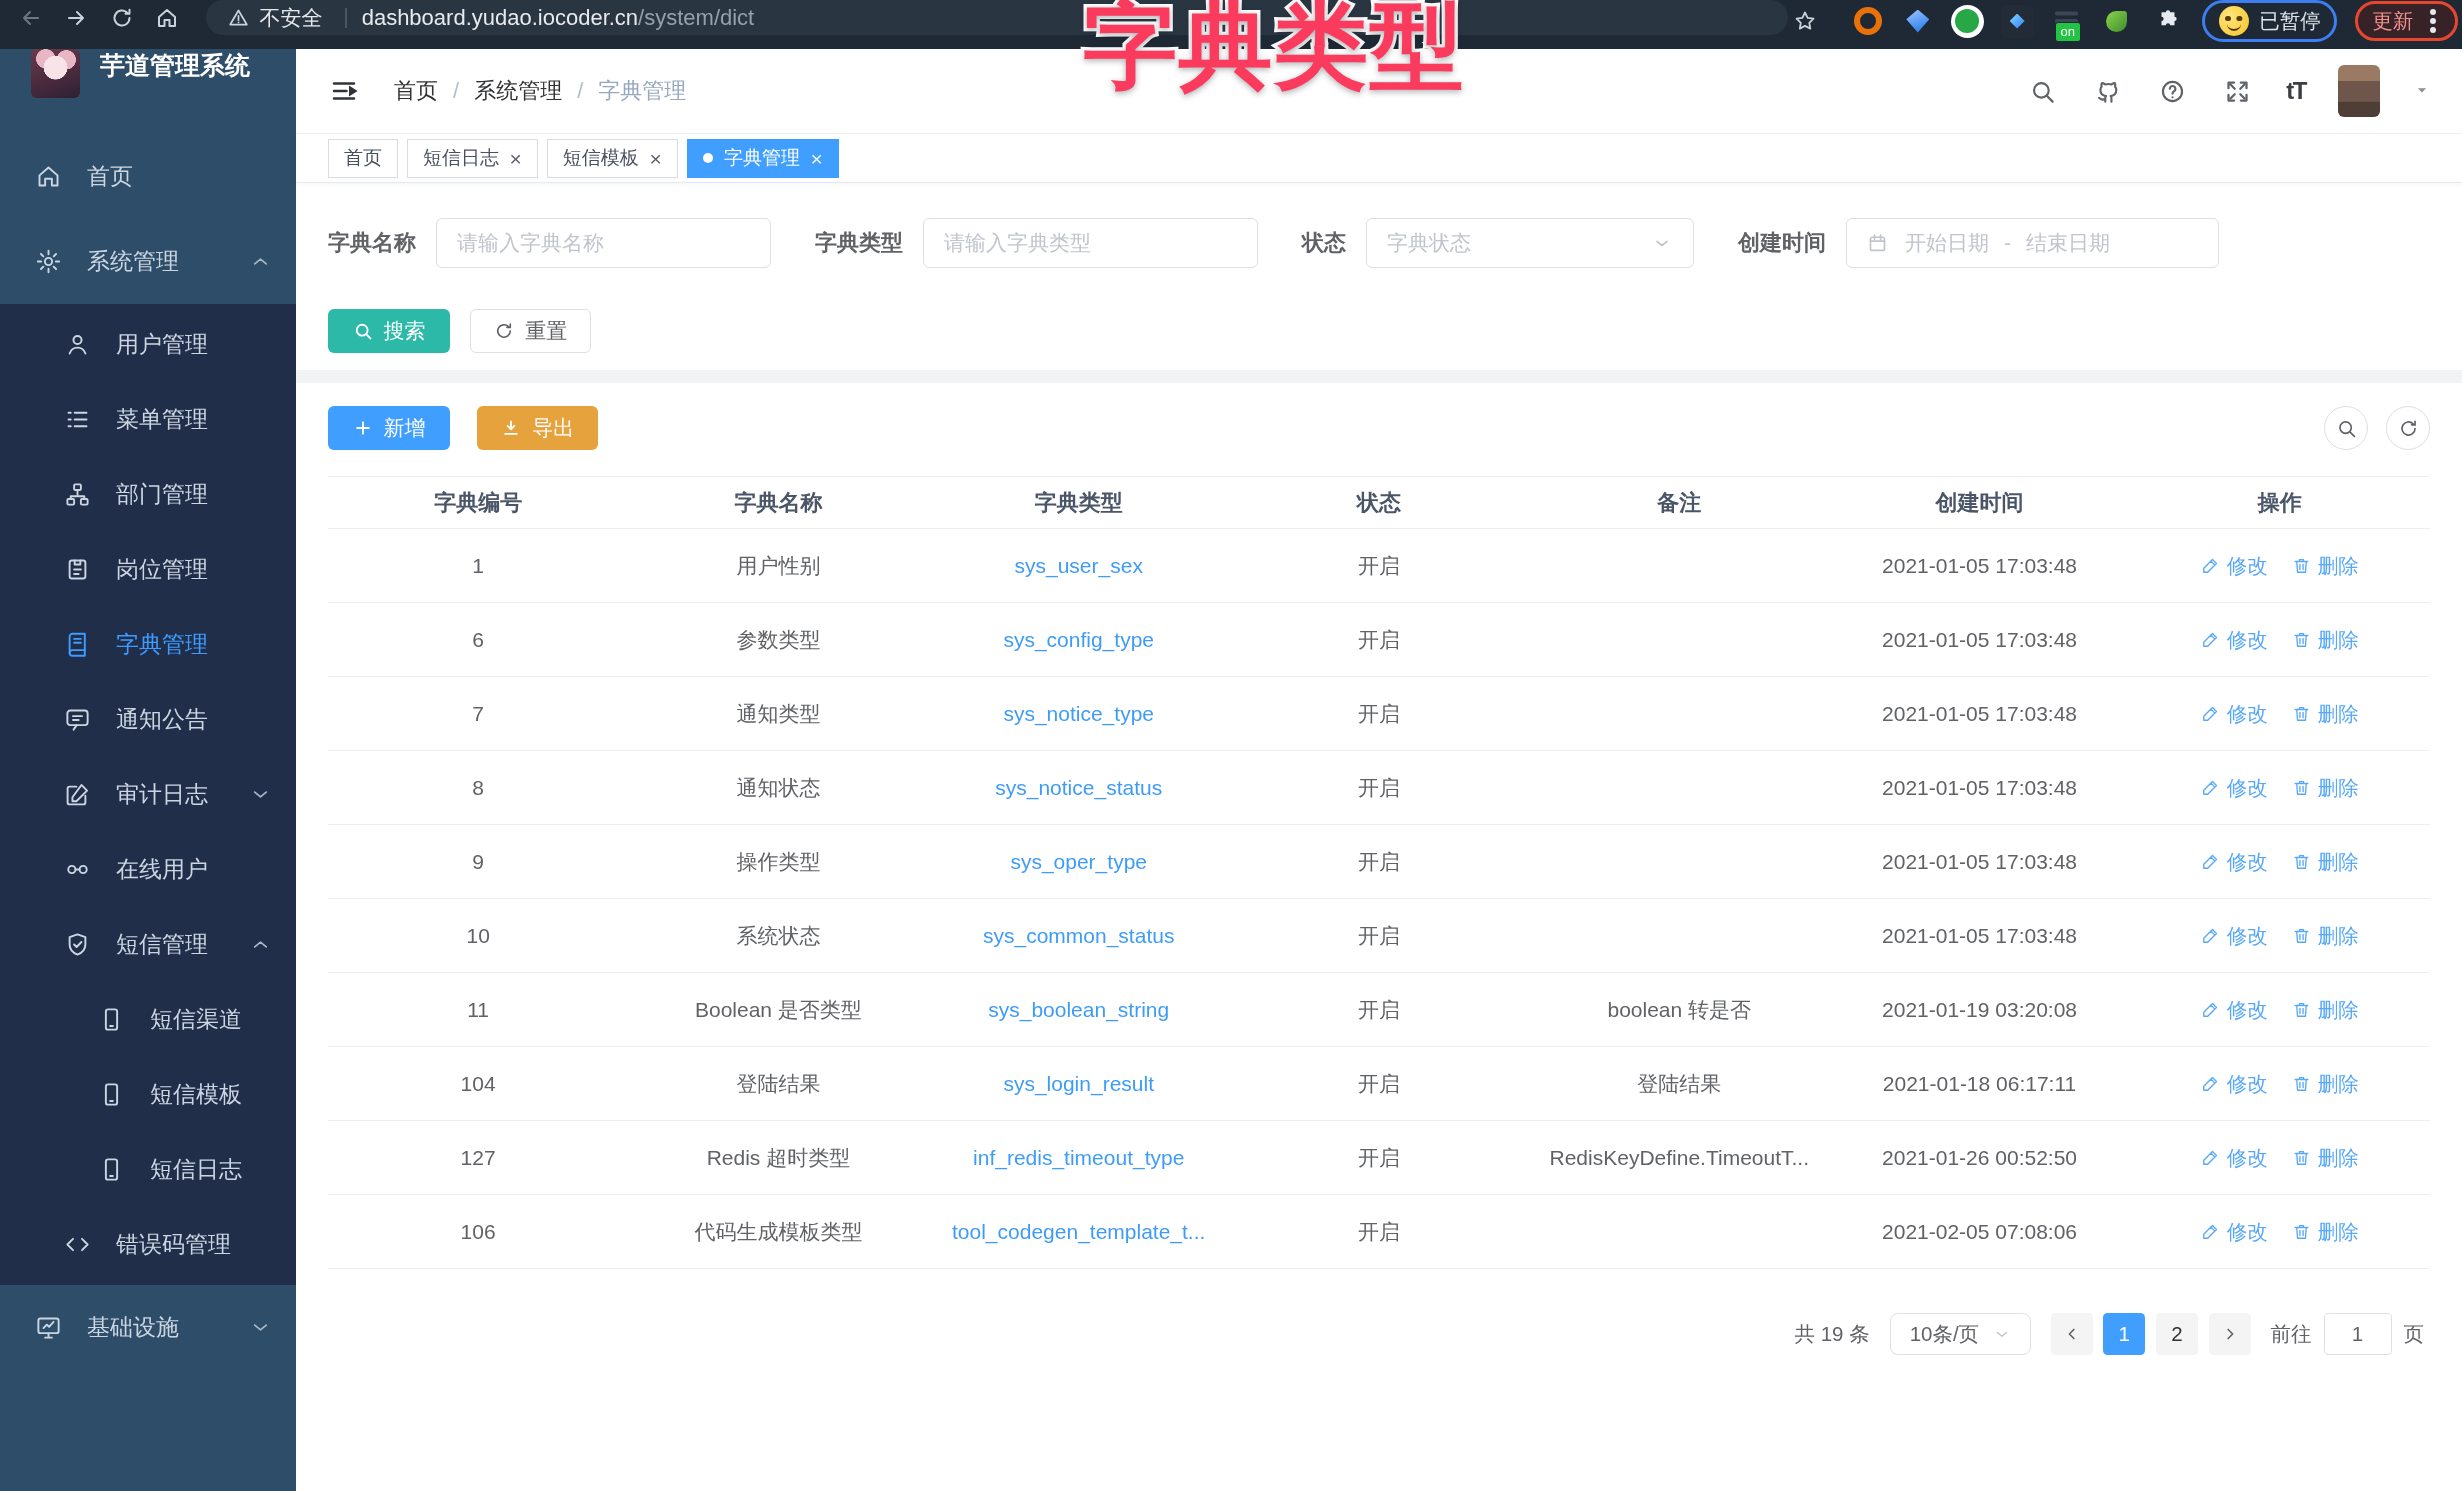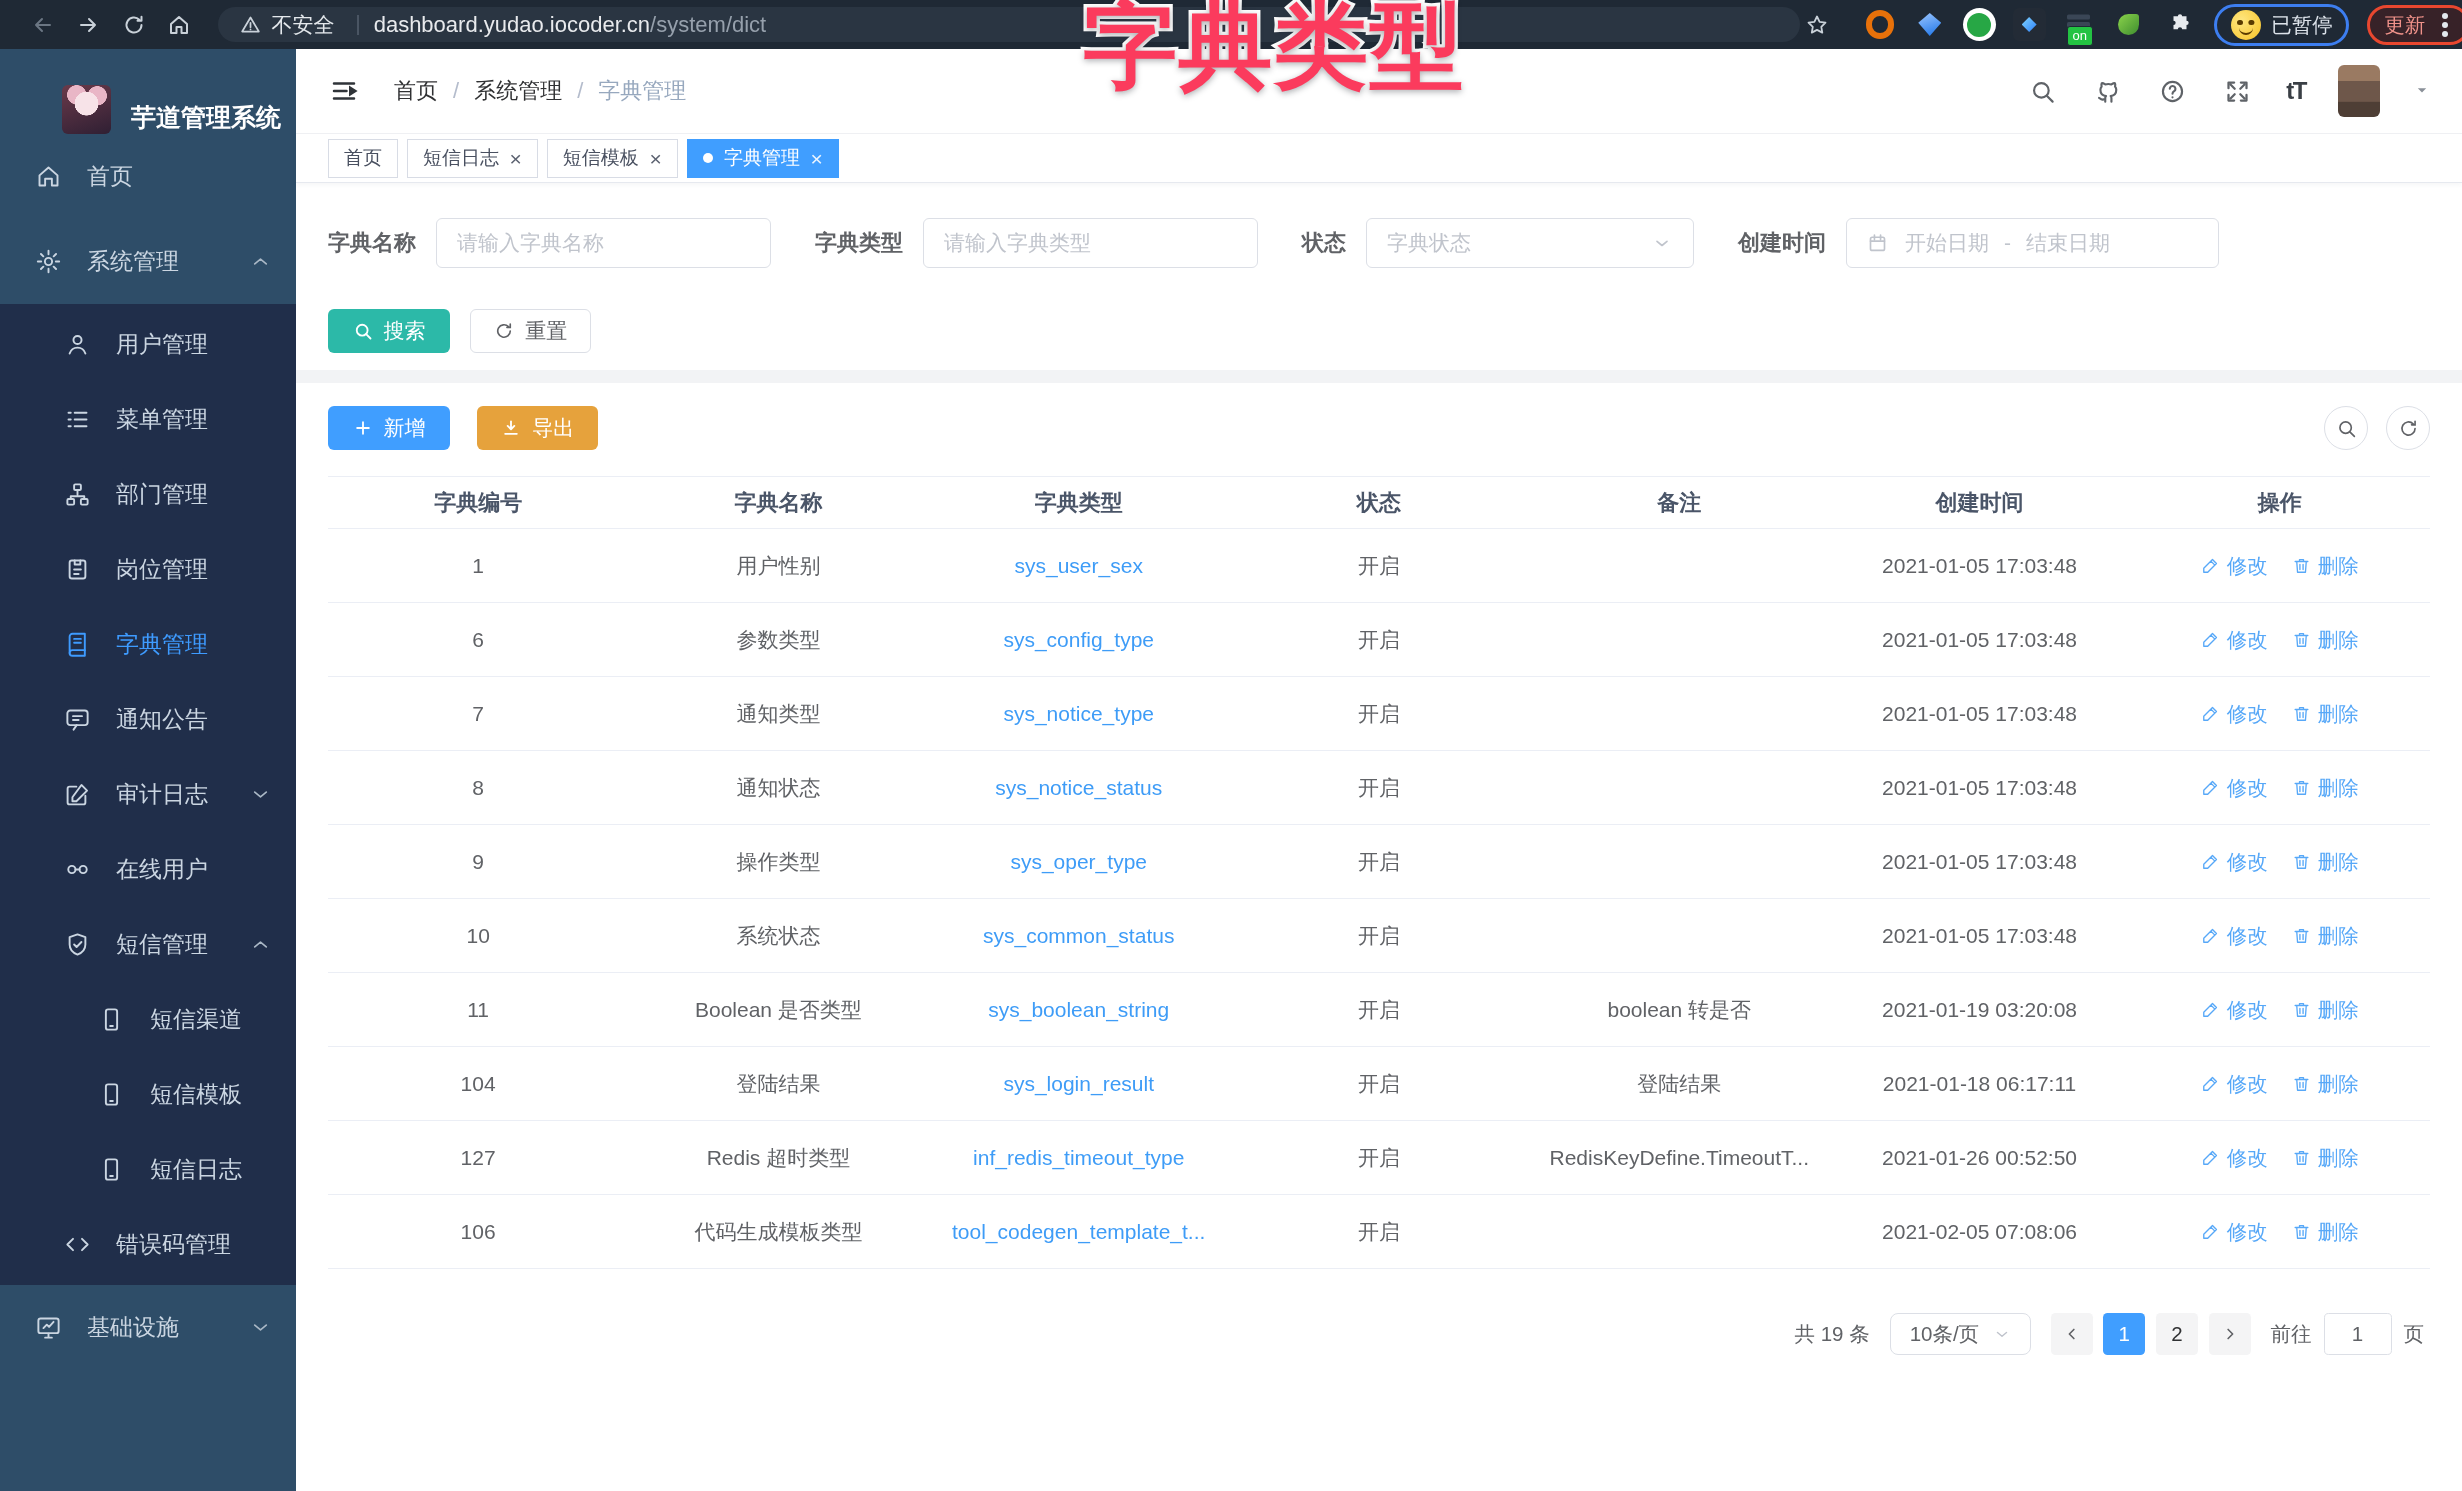--- a/index.html
+++ b/index.html
@@ -1,20 +1,20 @@
 <!DOCTYPE html>
 <html style="font-size:12px"><head>
 <meta charset="utf-8">
 <style>
   *{box-sizing:border-box;margin:0;padding:0}
   html,body{width:2462px;height:1491px;overflow:hidden}
   body{font-family:"Liberation Sans","DejaVu Sans",sans-serif;background:#fff;position:relative}
 
   
-  .browser{height:49px;background:#1F2935;display:flex;align-items:center;padding:0 25px;position:relative;z-index:5}
+  .browser{height:49px;background:#1F2935;display:flex;align-items:flex-start;padding:0 13px;position:relative;z-index:5}
   .bico{width:35px;height:35px;display:flex;align-items:center;justify-content:center;color:#C9D1D9;margin-right:10.6px;flex:0 0 auto}
   .bico svg{width:24px;height:24px}
   .bico.dim{color:#6B7683}
   .omnibox{height:35px;flex:0 0 1582px;background:#2A3542;border-radius:17.4px;display:flex;align-items:center;padding:0 20px;margin-left:10.6px;overflow:hidden}
   .sec-label{color:#E4E8EC;font-size:21px;margin:0 7.6px;white-space:nowrap}
   .omni-sep{width:1.5px;height:20px;background:#4A5563;margin:0 15px;flex:0 0 auto}
   .url{font-size:22px;white-space:nowrap}
   .url-host{color:#E8EAED}
   .url-path{color:#96A0AC}
   .warn svg{width:21px;height:21px}
@@ -39,21 +39,21 @@
   .emoji-face::after{content:"";position:absolute;left:8.3px;top:16.7px;width:13.7px;height:6.8px;border-bottom:2.3px solid #5a3b00;border-radius:0 0 9px 9px}
   .paused-label{color:#DDE3EA;font-size:20.5px;white-space:nowrap}
   .update-label{color:#F0928A;font-size:20.5px;white-space:nowrap}
   .kebab{width:6px;height:6px;border-radius:50%;background:#E3E8EE;box-shadow:0 -9px 0 #E3E8EE,0 9px 0 #E3E8EE;margin:0 6px}
 
   
   .app{display:flex;height:1443px}
 
   
   .sidebar{width:296px;flex:0 0 296px;background:#2E4D68;color:#CBD6E2;display:flex;flex-direction:column}
-  .logo-row{height:85px;display:flex;align-items:flex-end;padding-left:62px;gap:20px}
+  .logo-row{height:85px;display:flex;align-items:flex-start;padding-left:31px;gap:20px}
   .logo-img{width:49px;height:49px;border-radius:6px;flex:0 0 auto;background:
     radial-gradient(circle at 50% 38%,#F7E3E8 0 30%,transparent 31%),
     radial-gradient(circle at 30% 20%,#E9B6C6 0 18%,transparent 19%),
     radial-gradient(circle at 72% 22%,#E9B6C6 0 18%,transparent 19%),
     linear-gradient(160deg,#6B3A4A,#2F1F33)}
   .app-title{font-size:25px;font-weight:700;color:#FFFFFF;white-space:nowrap}
   .mi{display:flex;align-items:center;gap:24px;font-size:23px;position:relative;cursor:pointer;white-space:nowrap}
   .mi .ico{width:30px;height:30px;flex:0 0 auto;display:flex;align-items:center;justify-content:center}
   .mi .ico svg{width:27px;height:27px}
   .mi.l1{height:85px;padding-left:33px}

